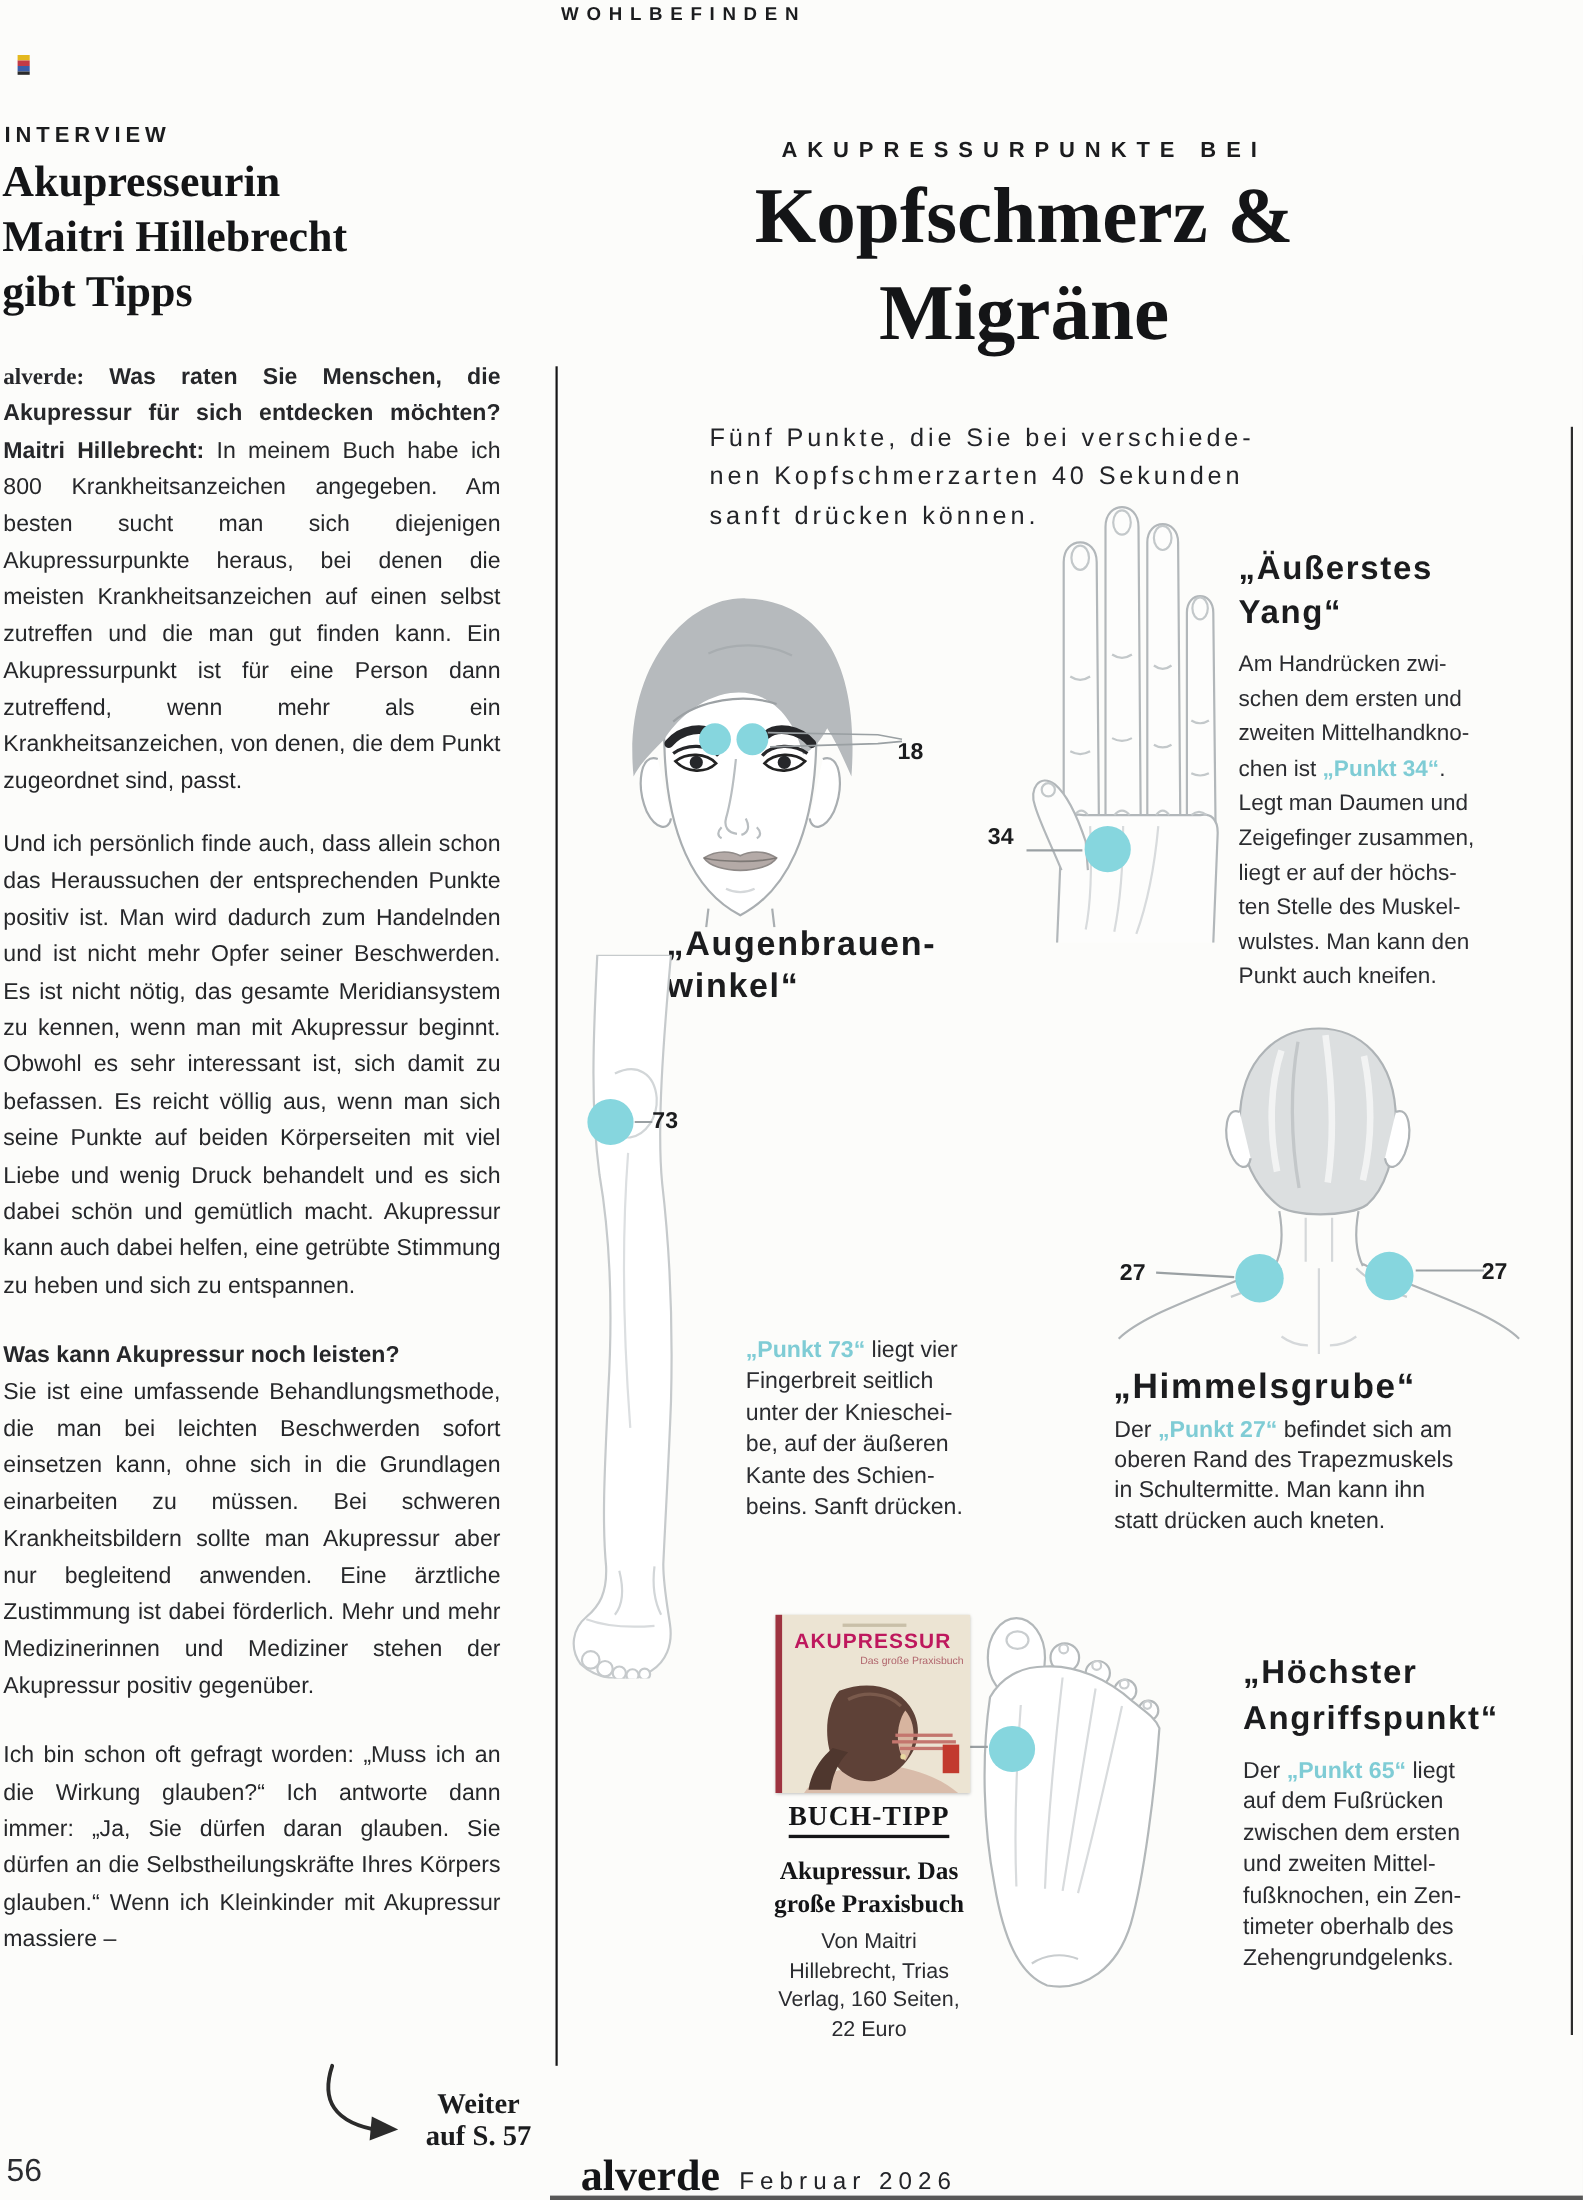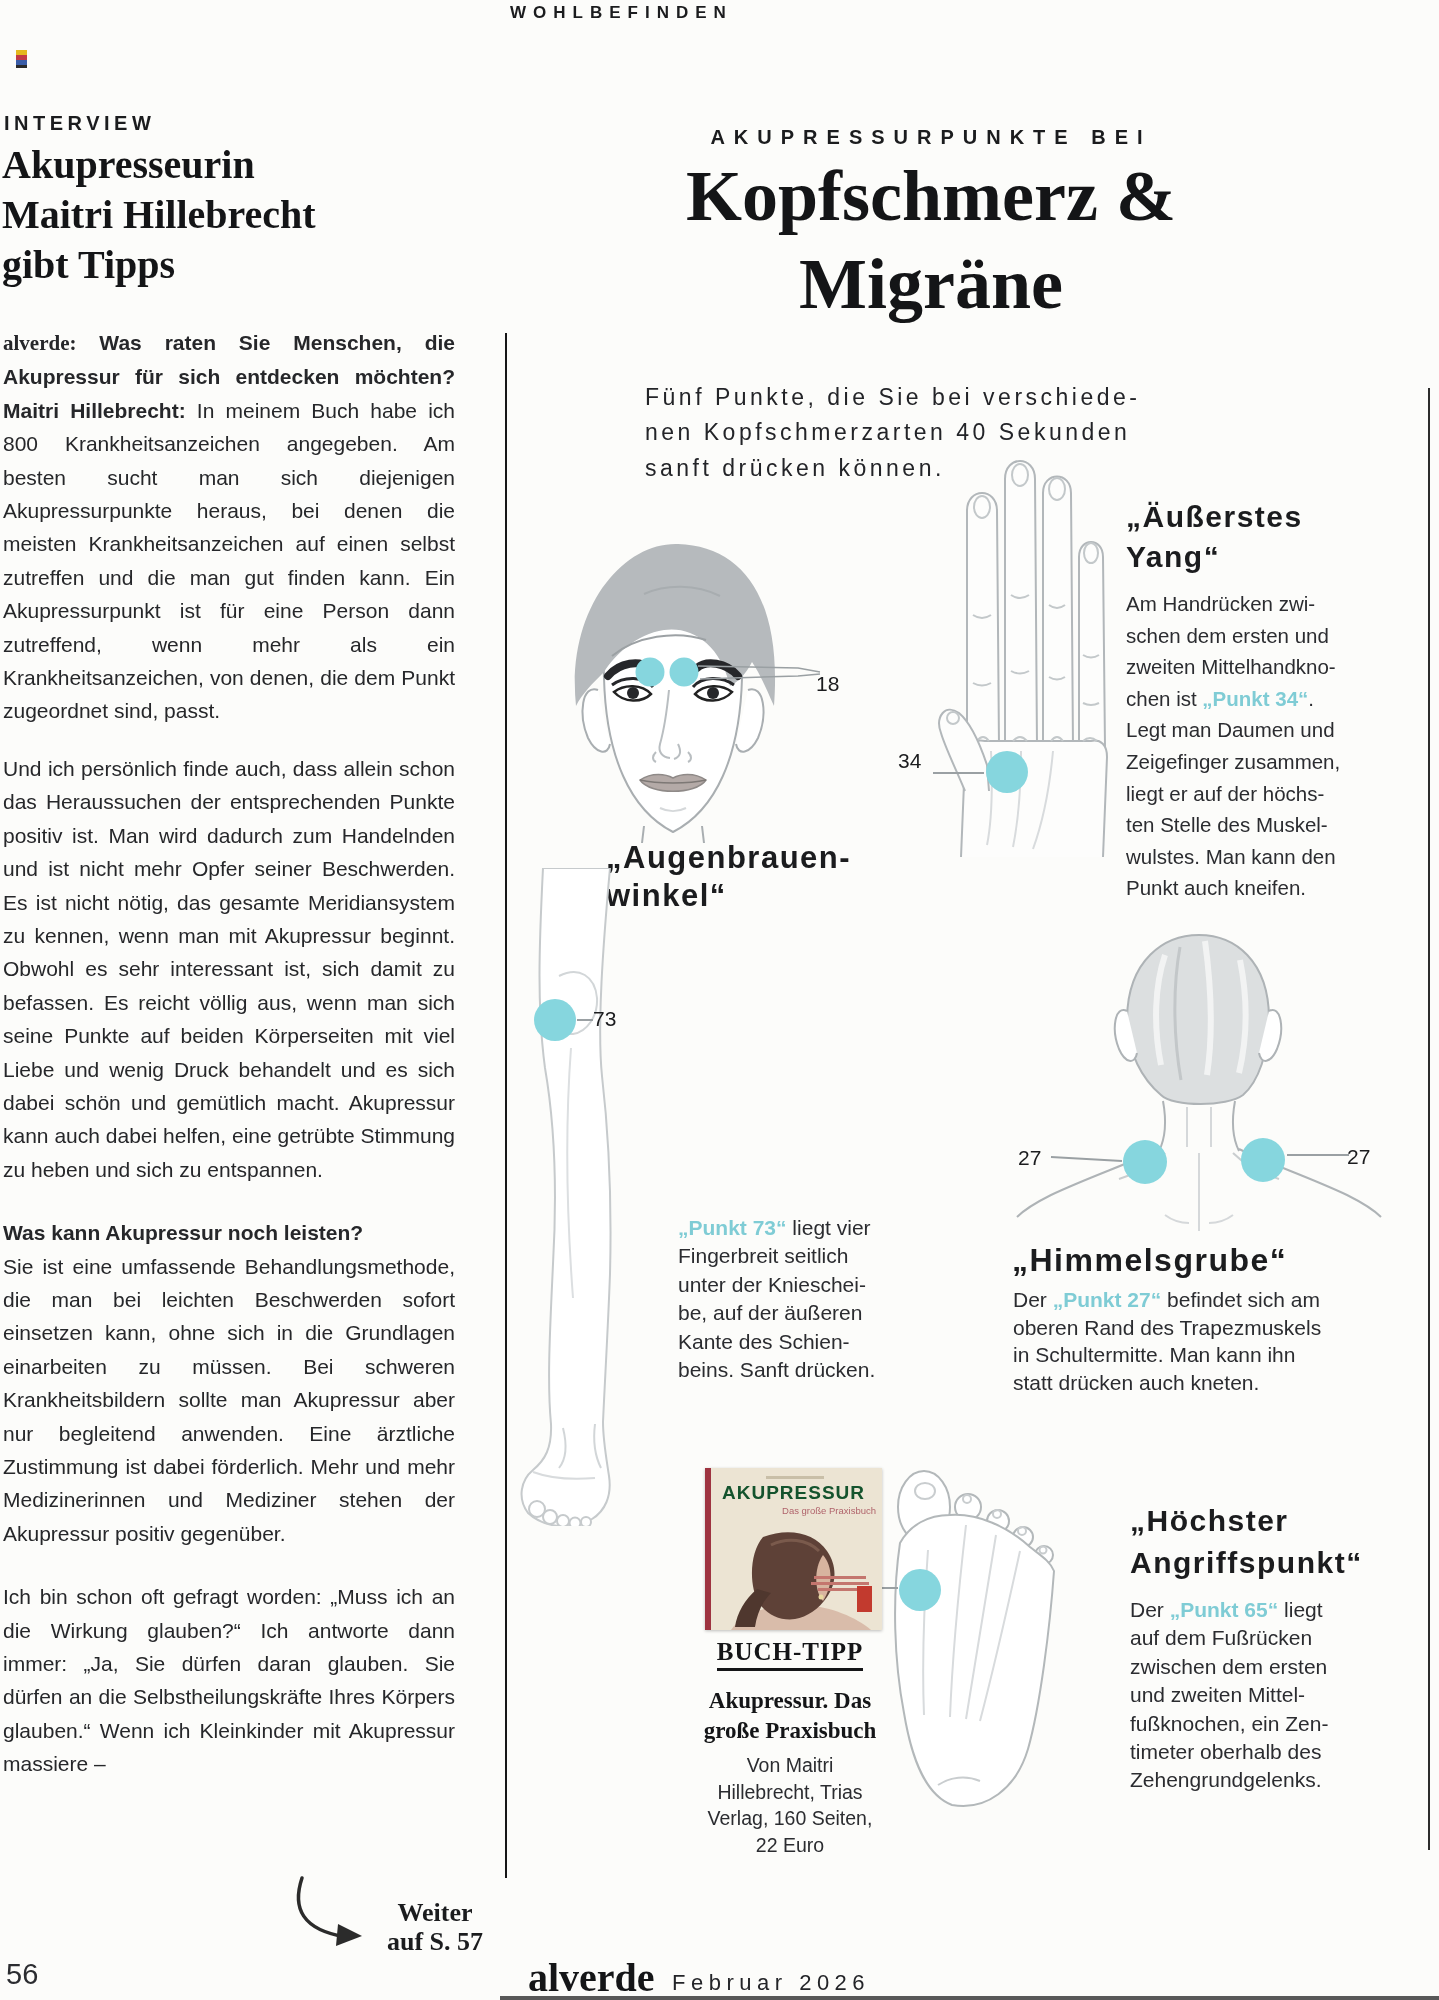--- a/index.html
+++ b/index.html
@@ -30,21 +30,21 @@
   #bottom-edge{left:500px;top:1996px;width:939px;height:4px;background:#585858;}
 
   
   #feat-kicker{left:620px;top:126px;width:622px;text-align:center;font-size:20px;font-weight:700;
                letter-spacing:9px;color:#1b1c1e;}
   #feat-title{left:620px;top:152px;width:622px;text-align:center;font-family:"Liberation Serif",serif;
               font-weight:700;font-size:72px;line-height:88px;color:#141517;}
   #feat-intro{left:645px;top:380px;width:700px;font-size:23px;line-height:35.4px;letter-spacing:3.5px;color:#232428;}
 
   
-  .pt-label{font-size:21px;font-weight:400;color:#1b1c1e;}
+  .pt-label{font-size:21px;font-weight:700;color:#1b1c1e;}
   #label-18{left:816px;top:672px;}
   #label-34{left:898px;top:749px;}
   #label-73{left:593px;top:1007px;}
   #label-27l{left:1018px;top:1146px;}
   #label-27r{left:1347px;top:1145px;}
   #label-65{left:844px;top:1576px;}
 
   
   .pt-h{font-weight:700;color:#1b1c1e;letter-spacing:1.5px;}
   .pt-b{color:#2b2c30;}
@@ -65,21 +65,21 @@
   #head-svg{left:552px;top:538px;}
   #hand-svg{left:933px;top:445px;}
   #leg-svg{left:515px;top:868px;}
   #bhead-svg{left:1015px;top:925px;}
   #foot-svg{left:858px;top:1455px;}
 
   
   #cover{left:705px;top:1468px;width:171px;height:162px;background:#ece4d3;border-left:6px solid #9e3340;
          overflow:hidden;box-shadow:0 1px 3px rgba(0,0,0,.25);}
   #cover .author-bar{position:absolute;top:8px;left:55px;width:58px;height:3px;background:#c9bfa8;}
-  #cover-title{position:absolute;top:14px;left:0;width:165px;text-align:center;color:#14532d;
+  #cover-title{position:absolute;top:14px;left:0;width:165px;text-align:center;color:#be185d;
                font-weight:700;font-size:19px;letter-spacing:1px;}
   #cover-sub{position:absolute;top:37px;left:0;width:165px;text-align:right;color:#b0636b;font-size:9.5px;}
   #cover .redline{position:absolute;right:16px;height:2.5px;background:#c4766e;}
   #cover .trias{position:absolute;right:10px;top:118px;width:15px;height:26px;background:#c23a2e;}
   #buchtipp-box{left:665px;top:1638px;width:250px;text-align:center;}
   #buchtipp{display:inline-block;font-family:"Liberation Serif",serif;font-weight:700;font-size:25px;
             color:#141517;border-bottom:3px solid #141517;padding-bottom:2px;letter-spacing:1px;}
   #book-title{left:665px;top:1686px;width:250px;text-align:center;font-family:"Liberation Serif",serif;
               font-weight:700;font-size:23px;line-height:30px;color:#141517;}
   #book-info{left:665px;top:1752px;width:250px;text-align:center;font-size:19.5px;line-height:26.6px;color:#2b2c30;}

